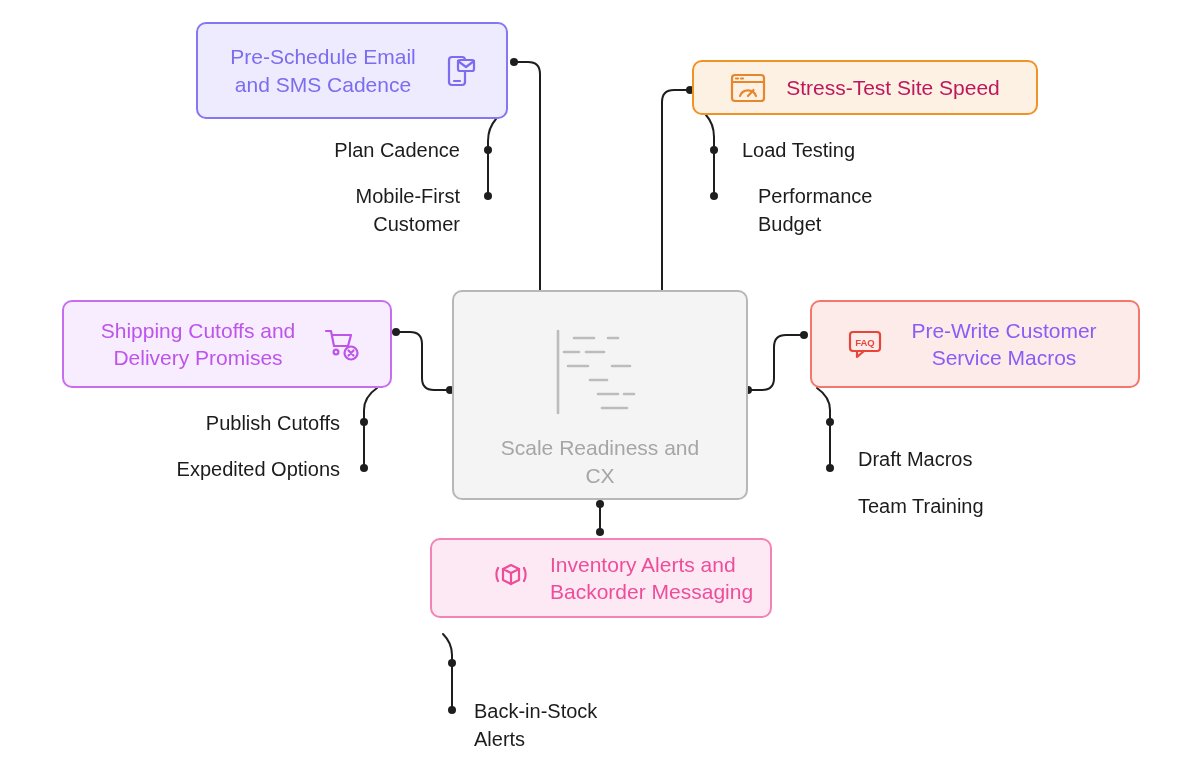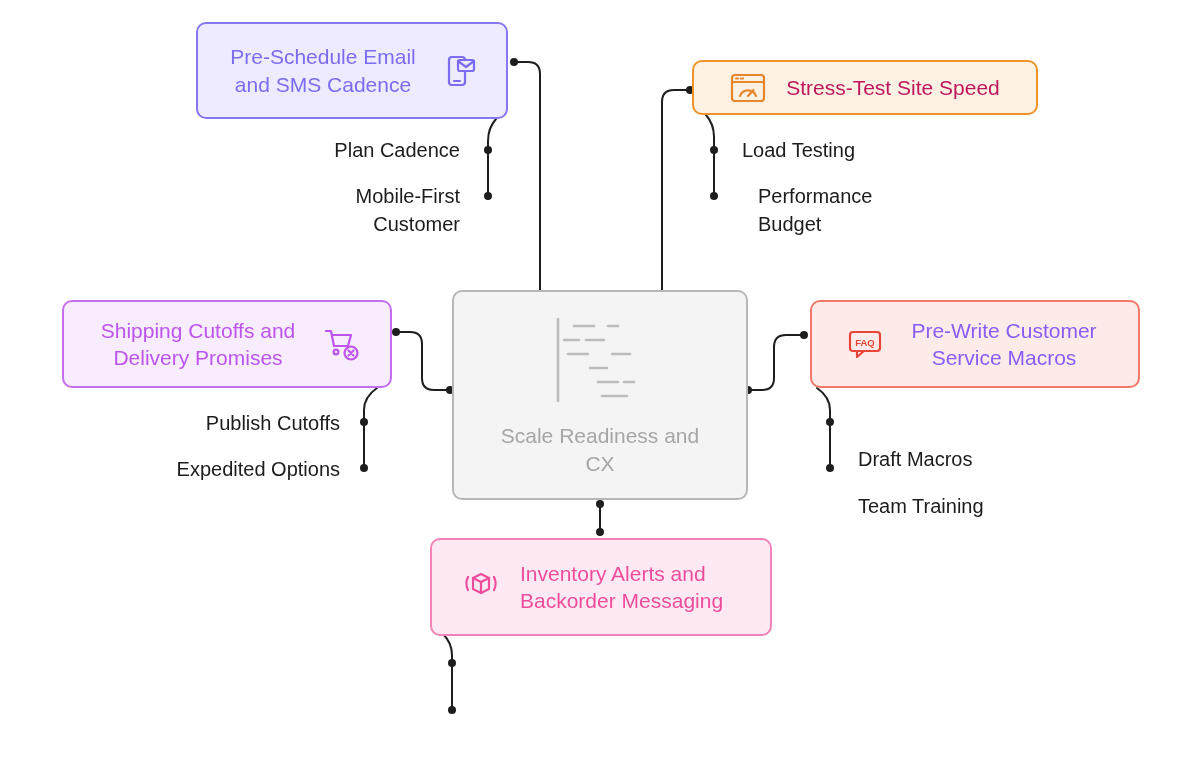--- a/index.html
+++ b/index.html
@@ -16,25 +16,25 @@
     background:#fff;
   }
   .branch-label{font-size:21px;font-weight:500;line-height:1.3;text-align:center;}
   .node-email{left:196px;top:22px;width:312px;height:97px;background:#edebfd;border-color:#8577f3;color:#7b6cf0;}
   .node-email .branch-label{width:195px;}
   .node-speed{left:692px;top:60px;width:346px;height:55px;background:#fdf1e3;border-color:#ef9227;color:#be185d;}
   .node-shipping{left:62px;top:300px;width:330px;height:88px;background:#f8edfe;border-color:#c76ef0;color:#bd54ec;}
   .node-shipping .branch-label{width:210px;}
   .node-macros{left:810px;top:300px;width:330px;height:88px;background:#fdebe9;border-color:#f4776b;color:#8b5cf6;}
   .node-macros .branch-label{width:200px;}
-  .node-inventory{left:430px;top:538px;width:342px;height:98px;background:#fde9f3;border-color:#f383b6;color:#ee4d9b;}
+  .node-inventory{left:430px;top:538px;width:342px;height:80px;background:#fde9f3;border-color:#f383b6;color:#ee4d9b;justify-content:flex-end;}
   .node-inventory .branch-label{width:220px;text-align:left;}
   .node-center{
     left:452px;top:290px;width:296px;height:210px;background:#f4f4f4;border-color:#b7b7b7;color:#a6a6a6;
-    flex-direction:column;justify-content:flex-start;padding-top:24px;gap:18px;align-items:center;
+    flex-direction:column;justify-content:flex-start;padding-top:36px;gap:18px;align-items:center;
   }
   .center-label{font-size:21px;line-height:1.35;text-align:center;width:210px;color:#a6a6a6;}
   .leaf{
     position:absolute;font-size:20px;line-height:28px;color:#1c1c1c;
   }
   .ra{text-align:right;}
   .leaf-plan{right:740px;top:136px;}
   .leaf-mobile{right:740px;top:182px;width:150px;}
   .leaf-load{left:742px;top:136px;}
   .leaf-perf{left:758px;top:182px;width:170px;}
@@ -168,14 +168,15 @@
   </div>
 
   <div class="leaf ra leaf-plan">Plan Cadence</div>
   <div class="leaf ra leaf-mobile">Mobile-First Customer</div>
   <div class="leaf leaf-load">Load Testing</div>
   <div class="leaf leaf-perf">Performance Budget</div>
   <div class="leaf ra leaf-publish">Publish Cutoffs</div>
   <div class="leaf ra leaf-expedited">Expedited Options</div>
   <div class="leaf leaf-draft">Draft Macros</div>
   <div class="leaf leaf-team">Team Training</div>
+  <div class="leaf leaf-backstock">Back-in-Stock Alerts</div>
 
 </div>
 
 </body></html>

